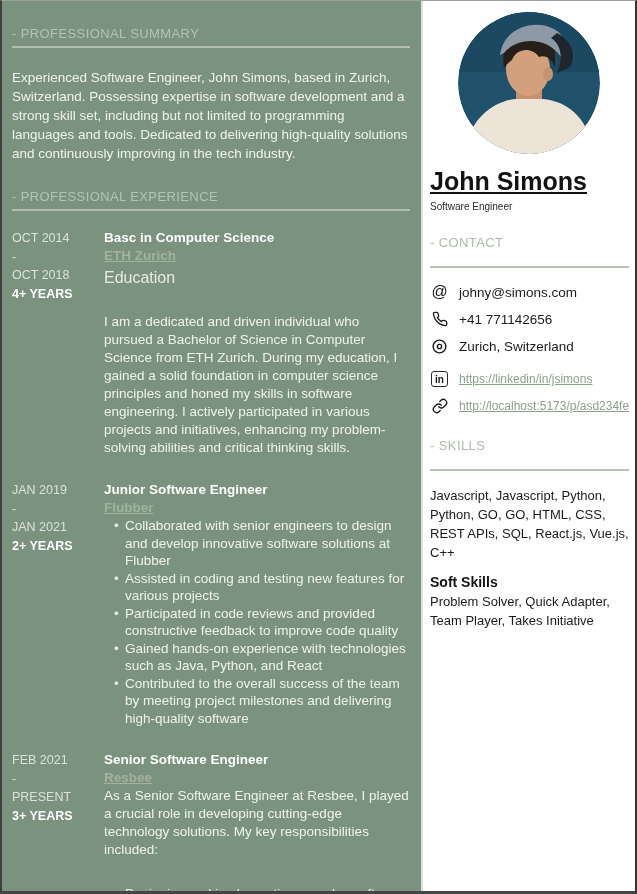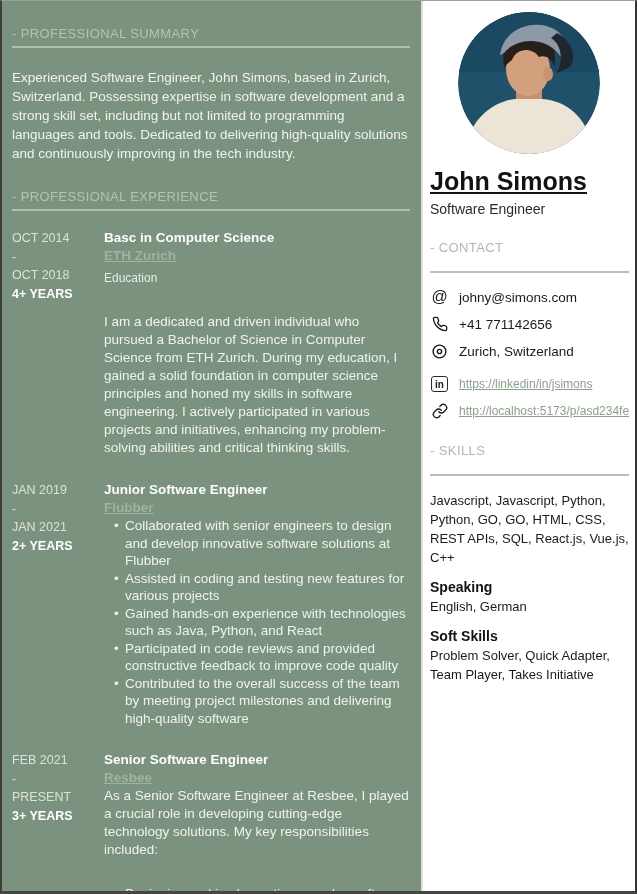--- a/index.html
+++ b/index.html
@@ -41,21 +41,21 @@
   .entries { margin-top:18px; }
   .entry { display:flex; margin-bottom:24px; }
   .dates {
     flex:0 0 auto; width:92px;
     font-size:12.5px; color:#dce2d7; line-height:18.5px;
   }
   .dates .dur { color:#ffffff; font-weight:700; }
   .ebody { flex:1; min-width:0; }
   .etitle { color:#fdfdfd; font-weight:700; font-size:13.5px; line-height:18px; }
   .eorg   { color:#a3b19f; font-weight:700; font-size:13.5px; line-height:18px;text-decoration:underline; }
-  .etag   { color:#e7ebe2; font-size:12px; line-height:22px; margin-top:2px; }
+  .etag   { color:#e7ebe2; font-size:16px; line-height:22px; margin-top:2px; }
   .edesc  { margin:0; color:#f0f3ed; font-size:13.5px; line-height:18px; hyphens:auto; }
   .edesc.gap-top { margin-top:24px; }
   .ebullets {
     margin:0; padding:0; list-style:none;
     color:#f0f3ed; font-size:13.5px; line-height:17.5px; hyphens:auto;
   }
   .ebullets.gap-top { margin-top:26px; }
   .ebullets li { position:relative; padding-left:21px; min-height:17px; }
   .ebullets li::before { content:"\2022"; position:absolute; left:10px; }
 
@@ -66,21 +66,21 @@
     padding:10px 12px 0 6px;
   }
   .avatar {
     width:142px; height:142px;
     margin:1px 0 0 29px;
     border-radius:50%;
     overflow:hidden;
   }
   .avatar svg { display:block; }
   .name { margin:13px 0 0 1px; font-size:25px; font-weight:700; color:#121212;text-decoration:underline; }
-  .jobtitle { margin:5px 0 0 1px; font-size:14px; color:#2b2b2b; }
+  .jobtitle { margin:5px 0 0 1px; font-size:10px; color:#2b2b2b; }
   .rhead {
     margin:23px 0 0 1px;
     font-size:13px; font-weight:400;
     color:#aebbaa; letter-spacing:.4px;
     padding-bottom:16px;
     border-bottom:2px solid #b6c1b2;
   }
   .contact { margin-top:15px; }
   .crow {
     display:flex; align-items:center; gap:10px;
@@ -140,22 +140,22 @@
             <div>-</div>
             <div>JAN 2021</div>
             <div class="dur">2+ YEARS</div>
           </div>
           <div class="ebody">
             <div class="etitle">Junior Software Engineer</div>
             <div class="eorg">Flubber</div>
             <ul class="ebullets">
               <li>Collaborated with senior engineers to design and develop innovative software solutions at Flubber</li>
               <li>Assisted in coding and testing new features for various projects</li>
+              <li>Participated in code reviews and provided constructive feedback to improve code quality</li>
               <li>Gained hands-on experience with technologies such as Java, Python, and React</li>
-              <li>Participated in code reviews and provided constructive feedback to improve code quality</li>
               <li>Contributed to the overall success of the team by meeting project milestones and delivering high-quality software</li>
             </ul>
           </div>
         </div>
 
         <div class="entry">
           <div class="dates">
             <div>FEB 2021</div>
             <div>-</div>
             <div>PRESENT</div>
@@ -248,23 +248,19 @@
       </div>
     </div>
 
     <h2 class="rhead">- SKILLS</h2>
 
     <div class="skills">
       <div class="sg">
         <div class="sgtext">Javascript, Javascript, Python, Python, GO, GO, HTML, CSS, REST APIs, SQL, React.js, Vue.js, C++</div>
       </div>
       <div class="sg">
-        <div class="sghead">Speaking</div>
-        <div class="sgtext">English, German</div>
-      </div>
-      <div class="sg">
         <div class="sghead">Soft Skills</div>
         <div class="sgtext">Problem Solver, Quick Adapter, Team Player, Takes Initiative</div>
       </div>
     </div>
 
   </main>
 </div>
 
 </body></html>

